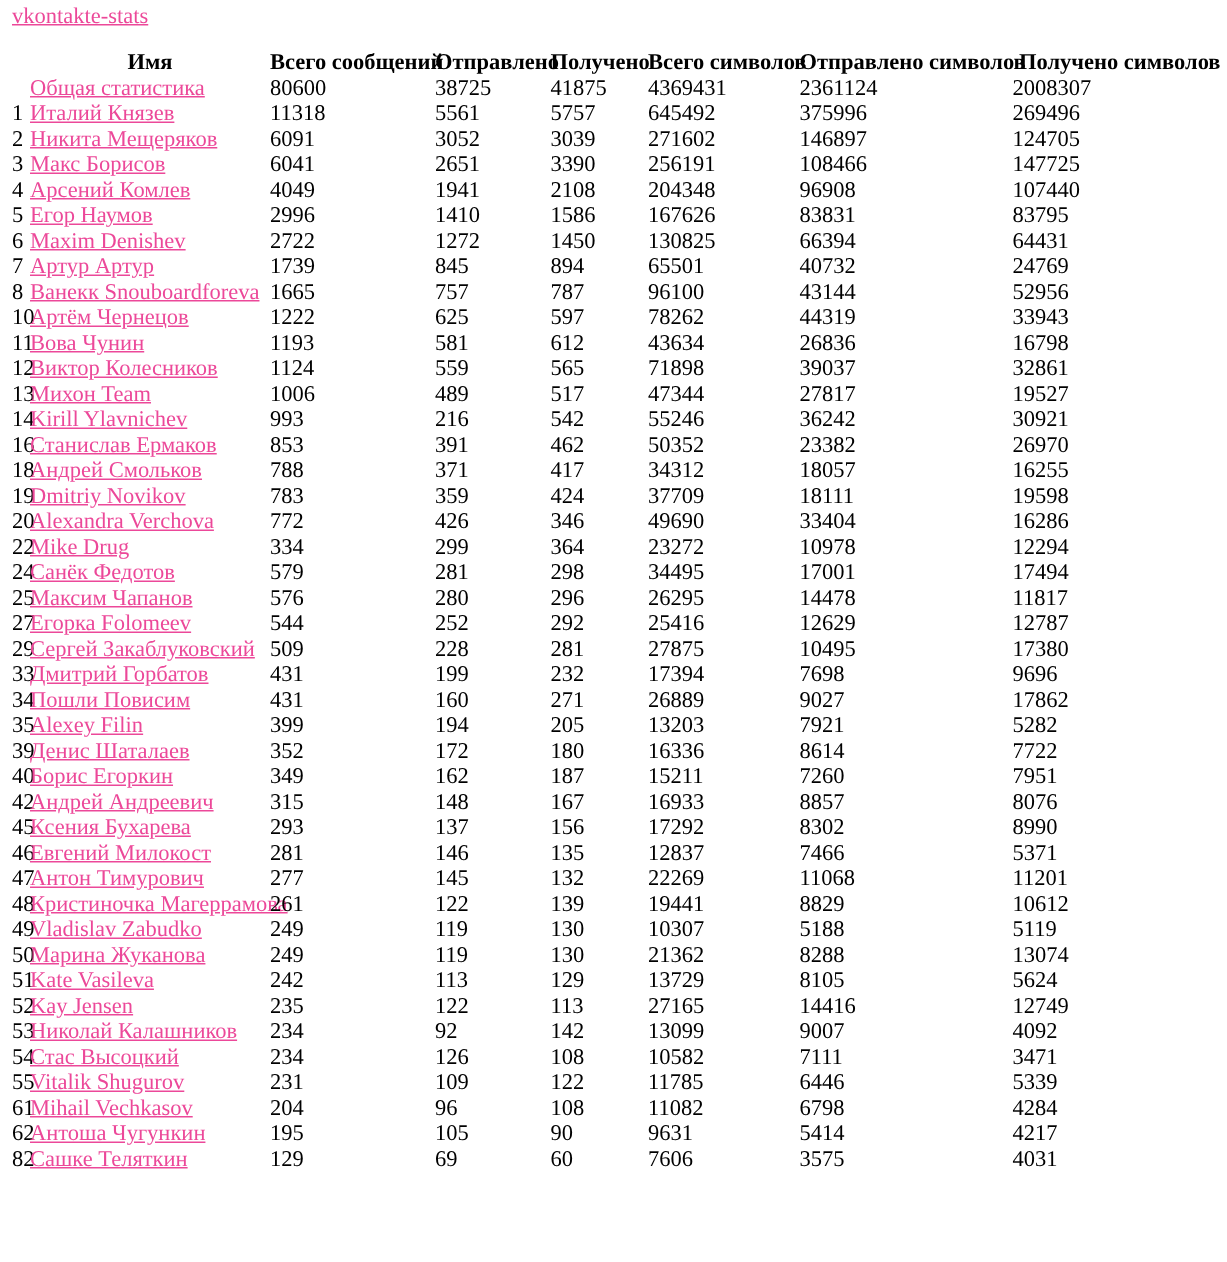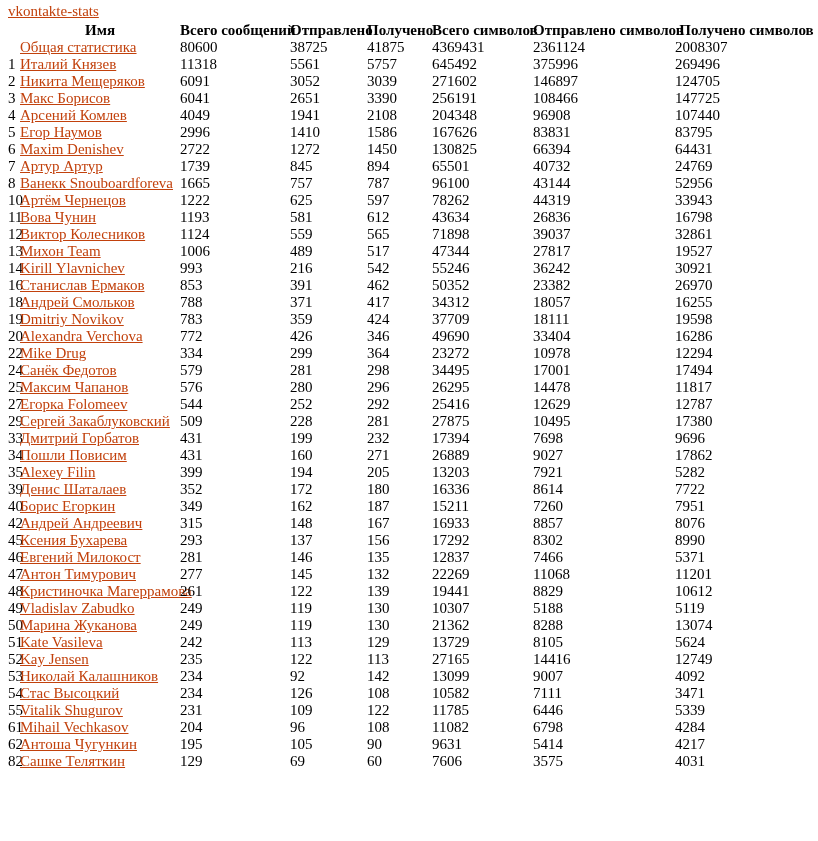--- a/index.html
+++ b/index.html
@@ -8,32 +8,32 @@
     background: #ffffff;
   }
   body {
     margin: 3px 8px;
     font-family: "Liberation Serif", "DejaVu Serif", serif;
     font-size: 15px;
     color: #000000;
     width: 818px;
   }
   a {
-    color: #c2410c;
+    color: #ec4899;
     text-decoration: underline;
     cursor: pointer;
   }
   .top-link-line {
     line-height: 17px;
   }
   table.stats {
     border-collapse: collapse;
     table-layout: fixed;
     width: 810px;
-    margin-top: 2px;
+    margin-top: 14px;
   }
   table.stats th,
   table.stats td {
     padding: 0;
     white-space: nowrap;
     line-height: 17px;
     font-size: 15px;
     vertical-align: baseline;
     overflow: visible;
     text-align: left;

